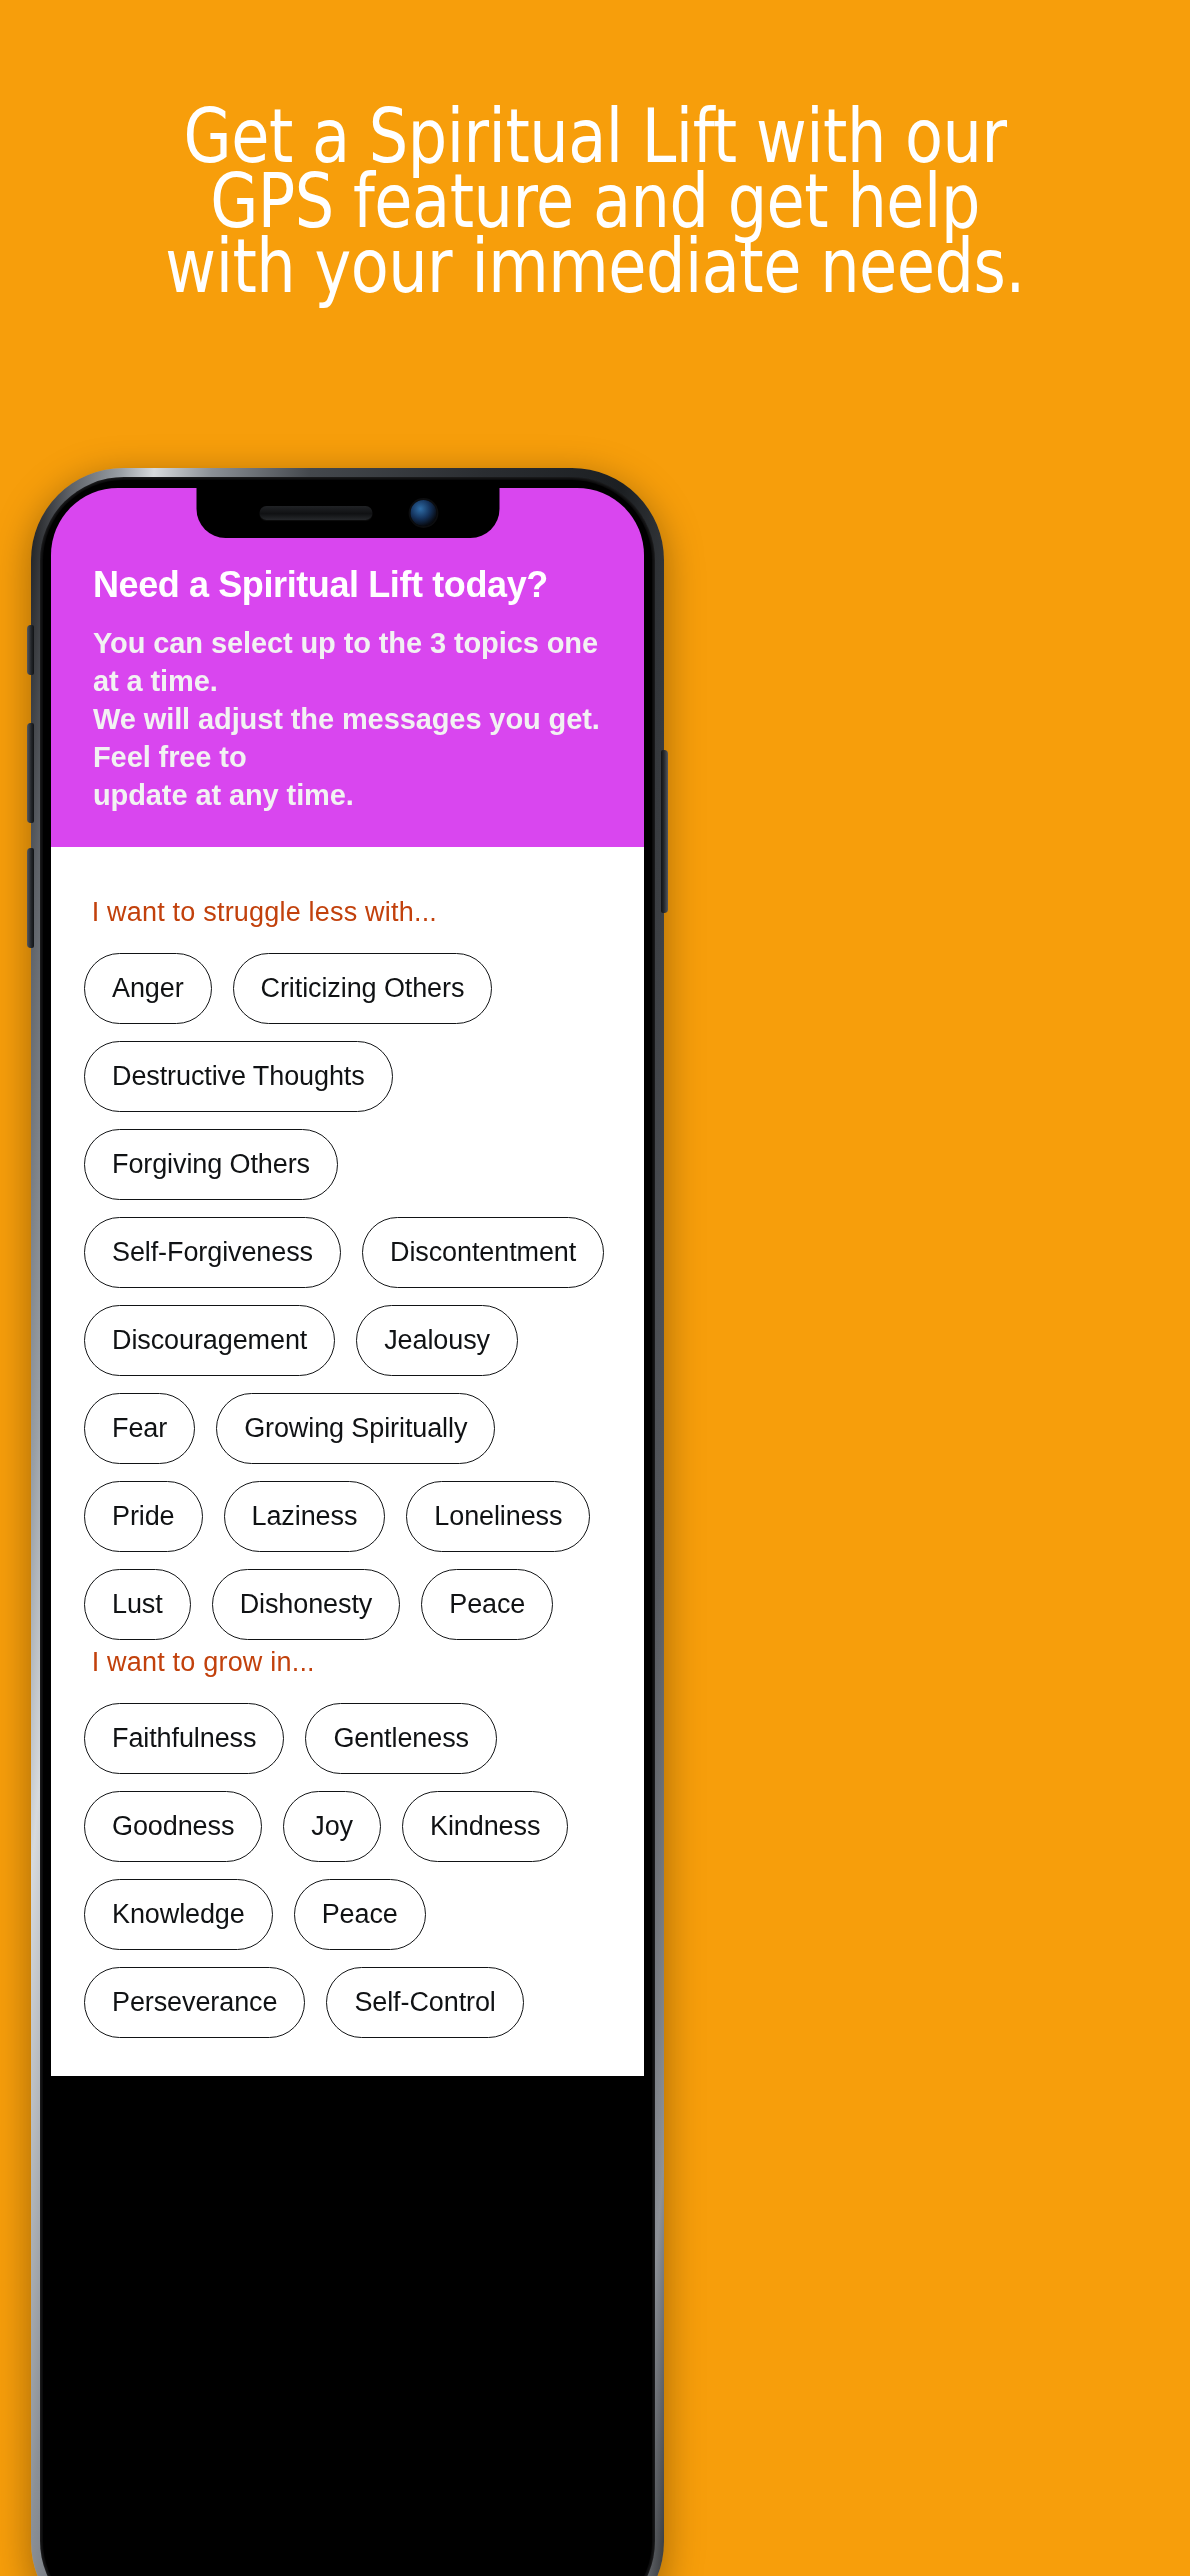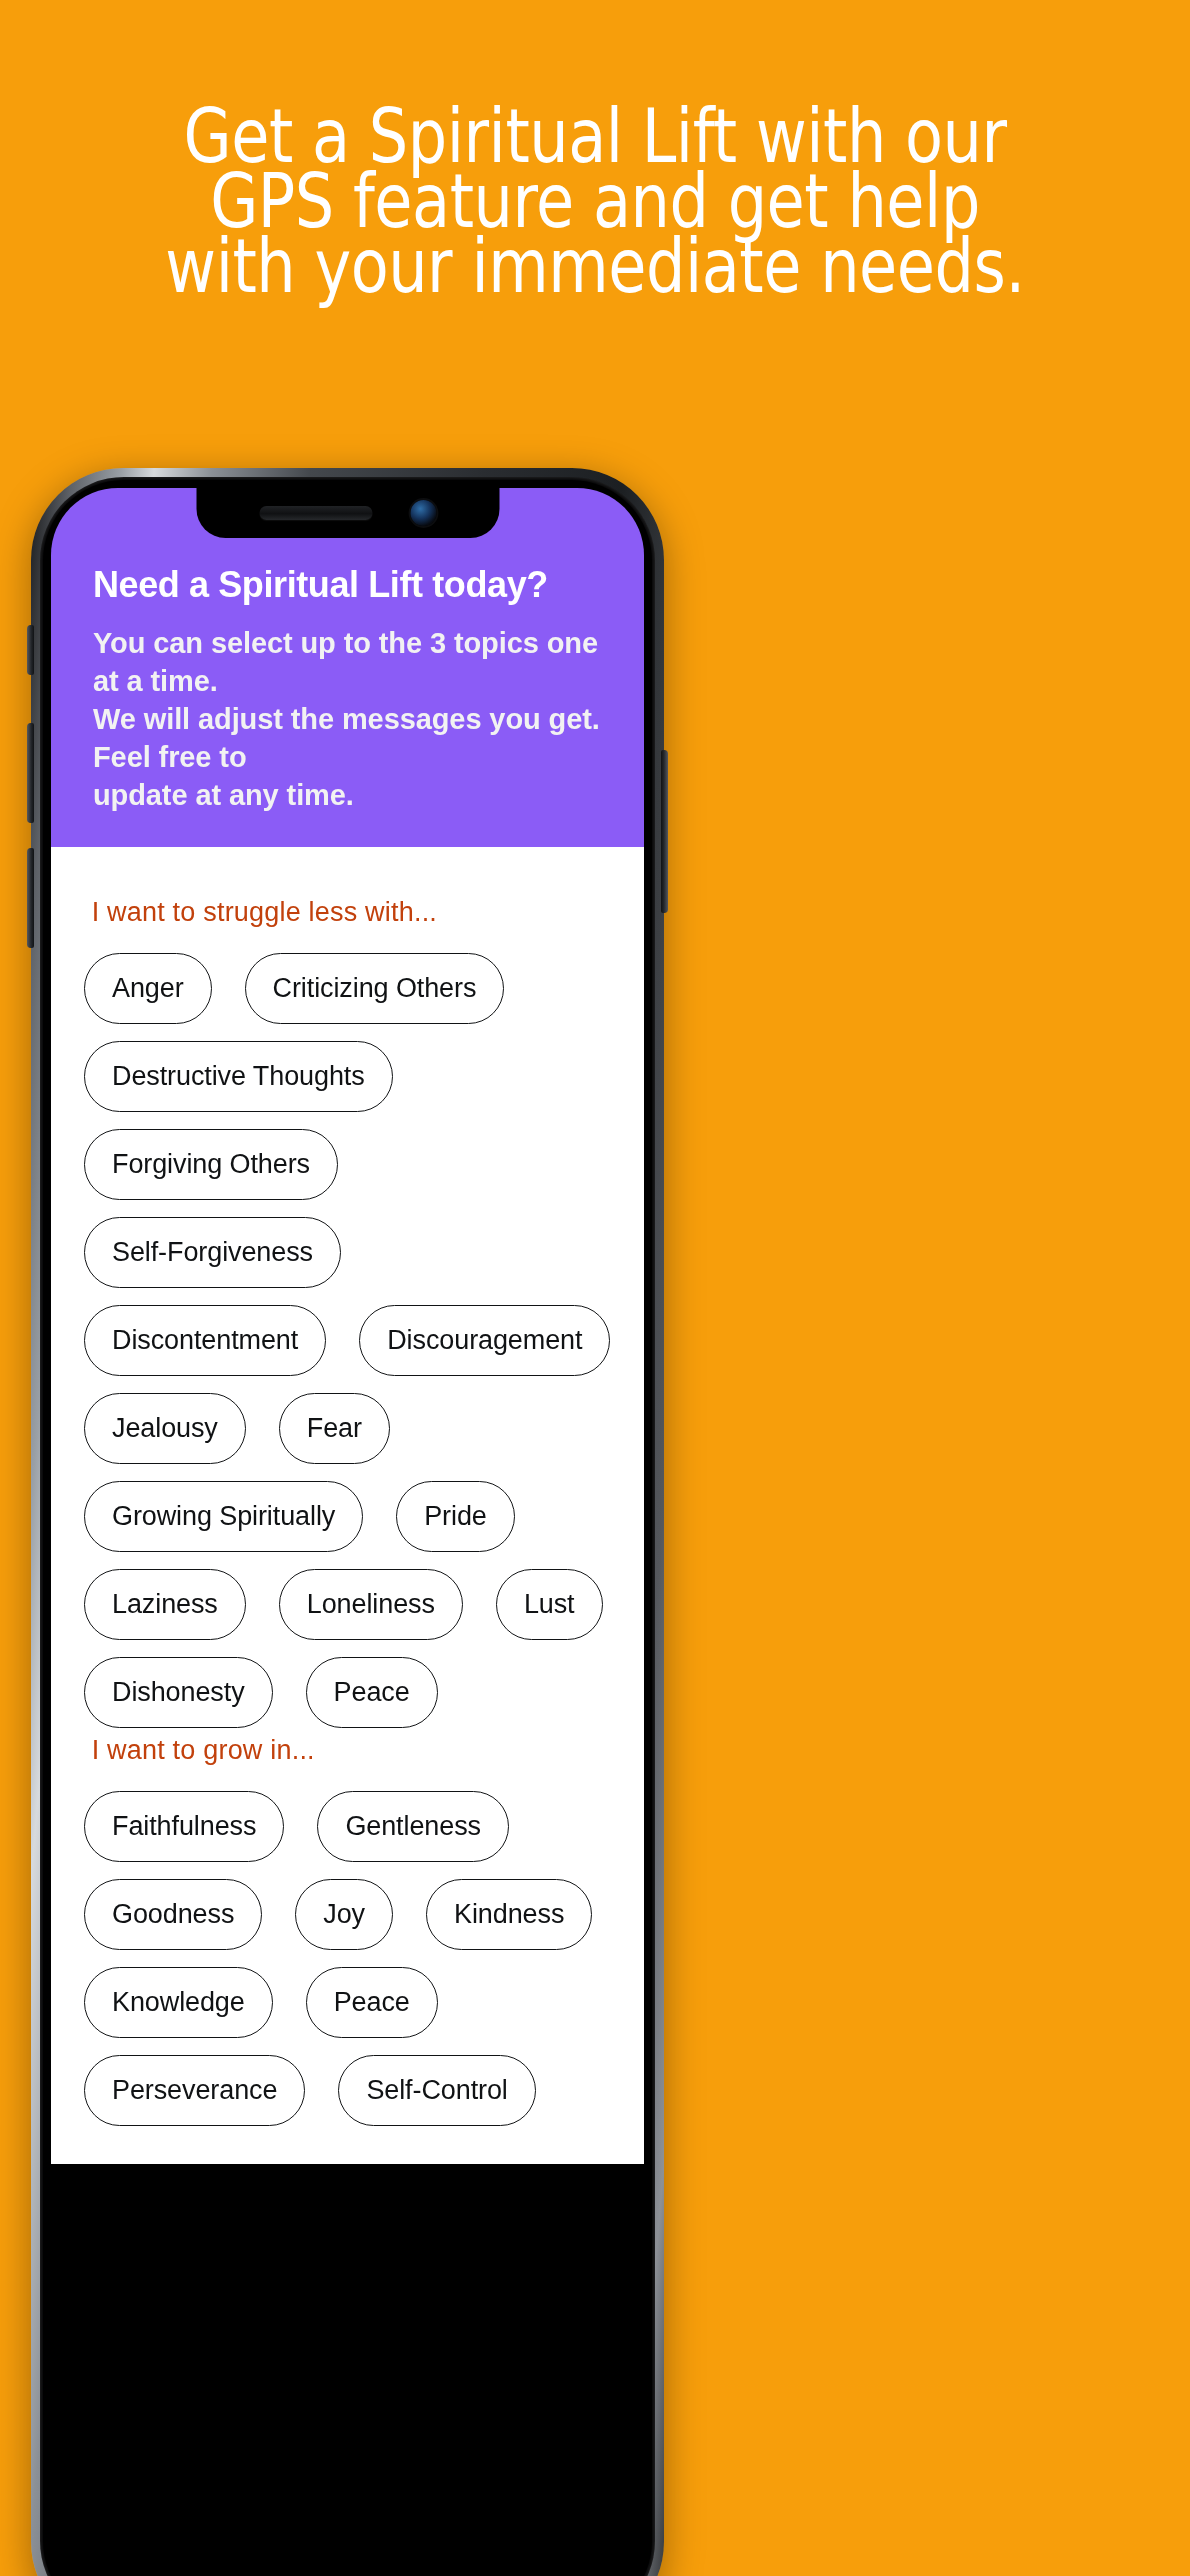--- a/index.html
+++ b/index.html
@@ -109,21 +109,21 @@
     background:linear-gradient(270deg,#55585d,#23262a 60%,#101214);
     z-index:1;
   }
   .silent { top:157px;  height:50px; }
   .volup  { top:255px;  height:100px; }
   .voldn  { top:380px;  height:100px; }
   .power  { top:282px;  height:163px; }
 
   
   .app-header {
-    background:#8b5cf6;
+    background:#d946ef;
     padding:75px 42px 33px 42px;
   }
   .app-title {
     color:#ffffff;
     font-size:36px;
     font-weight:700;
     letter-spacing:-0.4px;
     line-height:44px;
     margin-bottom:17px;
   }
@@ -146,21 +146,21 @@
     font-size:27px;
     font-weight:400;
     letter-spacing:0.2px;
     margin:7.7px 0 25px 7.7px;
   }
   .section-label.second { }
 
   .chips {
     display:flex;
     flex-wrap:wrap;
-    gap:17px 33px;
+    gap:17px 21px;
   }
   .chip {
     border:1.9px solid #111315;
     border-radius:957px;
     background:#ffffff;
     color:#101214;
     font-size:27px;
     line-height:1;
     font-weight:400;
     letter-spacing:-0.1px;

